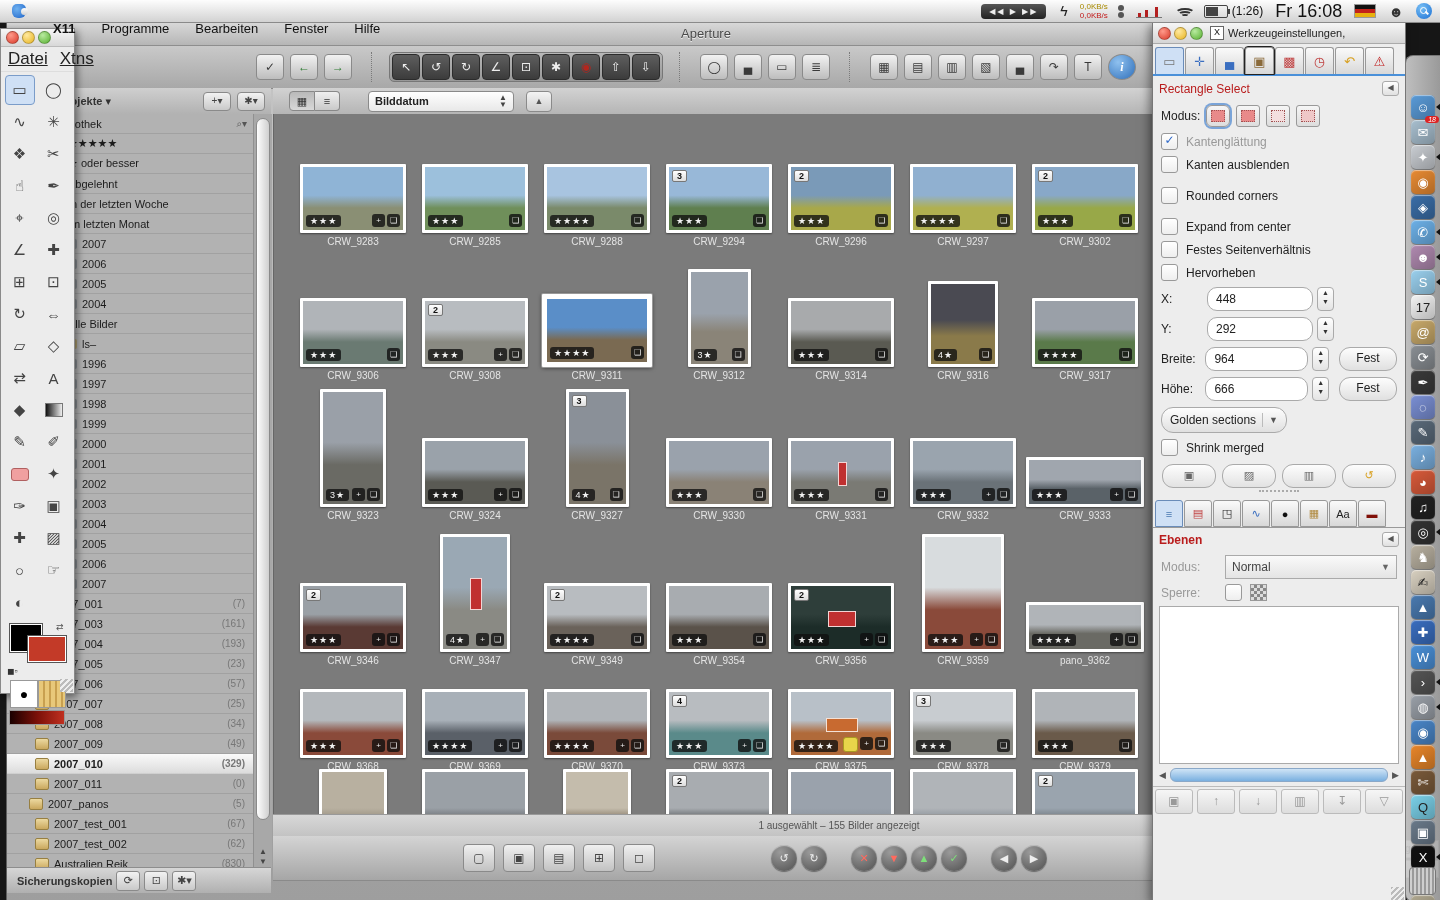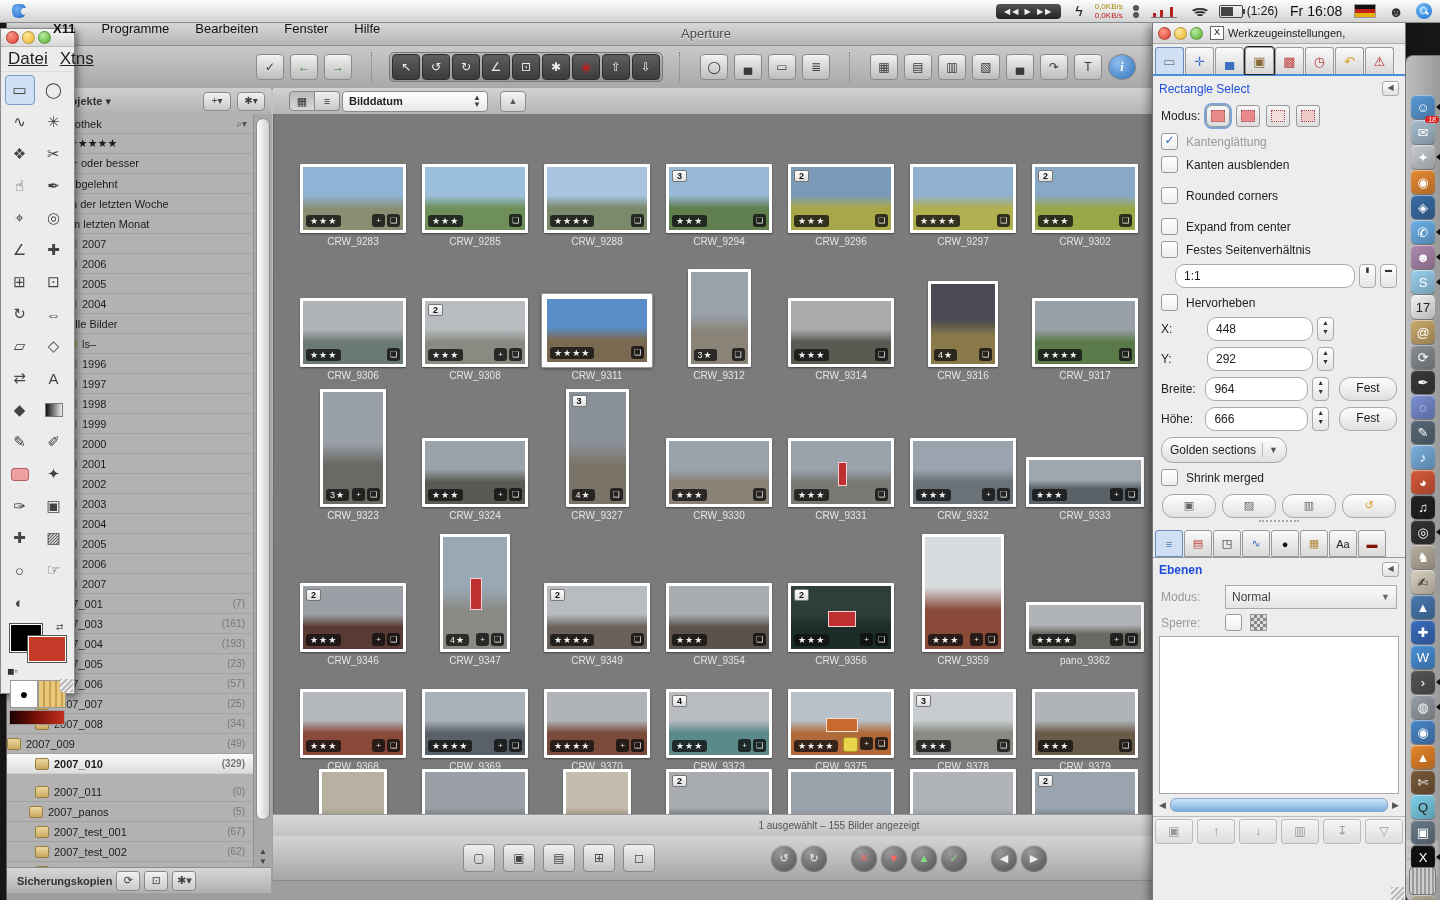--- a/index.html
+++ b/index.html
@@ -58,21 +58,21 @@
     color:#fff;font-weight:bold;font-style:italic;font-family:"Liberation Serif",serif;}
   
   #ap-browserbar{position:absolute;left:266px;top:66px;right:0;height:26px;
     background:linear-gradient(#d2d2d2,#b5b5b5);border-bottom:1px solid #8d8d8d;
     display:flex;align-items:center;}
   .seg{display:flex;margin-left:16px;}
   .seg .sbtn{width:24px;height:18px;border:1px solid #888;background:linear-gradient(#efefef,#c9c9c9);
     display:flex;align-items:center;justify-content:center;font-size:11px;color:#333;}
   .seg .sbtn.on{background:linear-gradient(#b9b9b9,#d8d8d8);}
   .seg .sbtn:first-child{border-radius:4px 0 0 4px;} .seg .sbtn:last-child{border-radius:0 4px 4px 0;border-left:none;}
-  #sort-select{margin-left:2px;width:132px;height:19px;background:linear-gradient(#fff,#e8e8e8);
+  #sort-select{margin-left:28px;width:132px;height:19px;background:linear-gradient(#fff,#e8e8e8);
     border:1px solid #8a8a8a;border-radius:4px;font-size:11px;color:#222;display:flex;align-items:center;
     padding:0 6px;font-weight:bold;}
   #sort-select .ud{margin-left:auto;font-size:8px;line-height:7px;color:#444;}
   .up-btn{margin-left:12px;width:24px;height:19px;border:1px solid #8a8a8a;border-radius:4px;
     background:linear-gradient(#f4f4f4,#cfcfcf);font-size:9px;color:#555;display:flex;align-items:center;justify-content:center;}
   
   #sb-header{position:absolute;left:0;top:66px;width:264px;height:26px;
     background:linear-gradient(#cfcfcf,#b2b2b2);border-bottom:1px solid #909090;display:flex;align-items:center;}
   #sb-header .ttl{font-size:11px;font-weight:bold;color:#333;padding-left:52px;}
   #sb-header .hb{width:26px;height:17px;border:1px solid #8a8a8a;border-radius:4px;margin-left:6px;
@@ -168,21 +168,21 @@
     border-bottom:1px solid #aaa;padding-left:5px;font-size:11px;color:#222;}
   #to-title .xic{width:12px;height:12px;border:1px solid #666;background:#fff;font-size:9px;line-height:11px;
     text-align:center;margin:0 4px;color:#111;}
   #to-tabs{display:flex;padding:3px 2px 0 2px;border-bottom:2px solid #4a90d9;}
   .totab{width:27px;height:26px;border:1px solid #999;border-bottom:none;border-radius:3px 3px 0 0;
     background:linear-gradient(#fafafa,#d8d8d8);margin-right:1px;display:flex;align-items:center;justify-content:center;
     font-size:13px;}
   .totab.sel{background:#cfe0f5;border-color:#6a8cb9;}
   .totab.framed{outline:1px solid #222;}
   .to-head{display:flex;align-items:center;padding:5px 6px 3px 6px;}
-  .to-head .t{font-size:12px;color:#1d4ed8;}
+  .to-head .t{font-size:12px;color:#b91c1c;}
   .to-head .col{margin-left:auto;width:15px;height:13px;border:1px solid #aaa;border-radius:3px;
     background:linear-gradient(#fff,#e0e0e0);font-size:8px;color:#555;text-align:center;line-height:12px;}
   .orow{display:flex;align-items:center;margin:6px 8px;}
   .modebtn{width:22px;height:20px;border:1px solid #999;border-radius:3px;margin-left:6px;
     background:linear-gradient(#f6f6f6,#ddd);display:flex;align-items:center;justify-content:center;}
   .modebtn i{width:12px;height:10px;background:#e88a8a;border:1px dotted #a05050;}
   .modebtn.on{box-shadow:0 0 0 2px #7aa4d8;border-radius:6px;}
   .cb{width:15px;height:15px;border:1px solid #999;border-radius:3px;background:linear-gradient(#fff,#eee);
     margin-right:8px;flex:none;text-align:center;line-height:13px;font-size:12px;color:#2a66c8;}
   .cb.ck{color:#2a66c8;}
@@ -272,21 +272,21 @@
     </span>
     <span class="wifi">
       <i style="width:16px;height:8px;margin-left:-8px"></i>
       <i style="width:10px;height:5px;margin-left:-5px"></i>
       <i style="width:4px;height:2px;margin-left:-2px"></i>
     </span>
     <span class="batt">
         <i></i>
       </span>
     <span class="mtxt">(1:26)</span>
-    <span class="mtxt" style="font-size:14px">Fr 16:08</span>
+    <span class="mtxt" style="font-size:18px">Fr 16:08</span>
     <span class="flag">
         <i></i>
         <i></i>
         <i></i>
       </span>
     <span class="user">☻</span>
     <span class="spot"></span>
   </div>
 </div>
 
@@ -470,31 +470,31 @@
       <div class="sb-row" style="padding-left: 28px;">
         <span class="ic" style="background: linear-gradient(rgb(236, 217, 160), rgb(202, 168, 94)); border: 1px solid rgb(151, 127, 65);"></span>
         <span>2007_007</span>
         <span class="cnt">(25)</span>
       </div>
       <div class="sb-row" style="padding-left: 28px;">
         <span class="ic" style="background: linear-gradient(rgb(236, 217, 160), rgb(202, 168, 94)); border: 1px solid rgb(151, 127, 65);"></span>
         <span>2007_008</span>
         <span class="cnt">(34)</span>
       </div>
-      <div class="sb-row" style=" justify-content: center;">
+      <div class="sb-row" style="padding-left: 28px; justify-content: center;">
         <span class="ic" style="background: linear-gradient(rgb(236, 217, 160), rgb(202, 168, 94)); border: 1px solid rgb(151, 127, 65);"></span>
         <span>2007_009</span>
         <span class="cnt">(49)</span>
       </div>
       <div class="sb-row sel" style="padding-left: 28px;">
         <span class="ic" style="background: linear-gradient(rgb(236, 217, 160), rgb(202, 168, 94)); border: 1px solid rgb(151, 127, 65);"></span>
         <span>2007_010</span>
         <span class="cnt">(329)</span>
       </div>
-      <div class="sb-row" style="padding-left: 28px; margin-top: 8px;">
+      <div class="sb-row" style="padding-left: 28px;">
         <span class="ic" style="background: linear-gradient(rgb(236, 217, 160), rgb(202, 168, 94)); border: 1px solid rgb(151, 127, 65);"></span>
         <span>2007_011</span>
         <span class="cnt">(0)</span>
       </div>
       <div class="sb-row" style="padding-left: 22px;">
         <span class="ic" style="background: linear-gradient(rgb(236, 217, 160), rgb(202, 168, 94)); border: 1px solid rgb(151, 127, 65);"></span>
         <span>2007_panos</span>
         <span class="cnt">(5)</span>
       </div>
       <div class="sb-row" style="padding-left: 28px;">
@@ -1199,25 +1199,20 @@
     <span class="cb"></span>
     <span>Rounded corners</span>
   </div>
   <div class="orow" style="margin-top:14px">
     <span class="cb"></span>
     <span>Expand from center</span>
   </div>
   <div class="orow">
     <span class="cb"></span>
     <span>Festes Seitenverhältnis</span>
-  </div>
-  <div class="orow">
-    <span class="tinput" style="flex:1;margin-left:14px">1:1</span>
-    <span class="spin">▮</span>
-    <span class="spin">▬</span>
   </div>
   <div class="orow">
     <span class="cb"></span>
     <span>Hervorheben</span>
   </div>
 
   <div id="to-fields">
       <div class="orow">
         <span style="width: 46px;">X:</span>
         <span class="tinput" style="width: 88px;">448</span>

